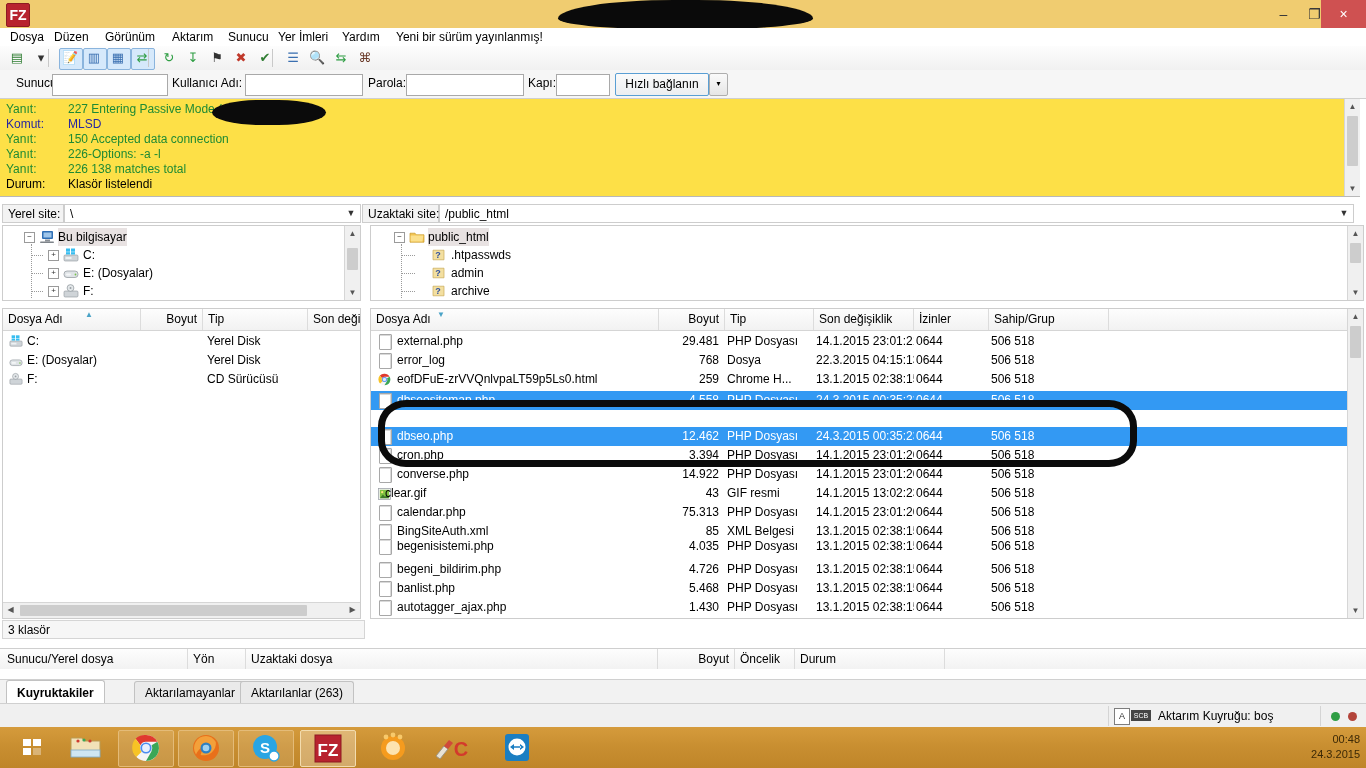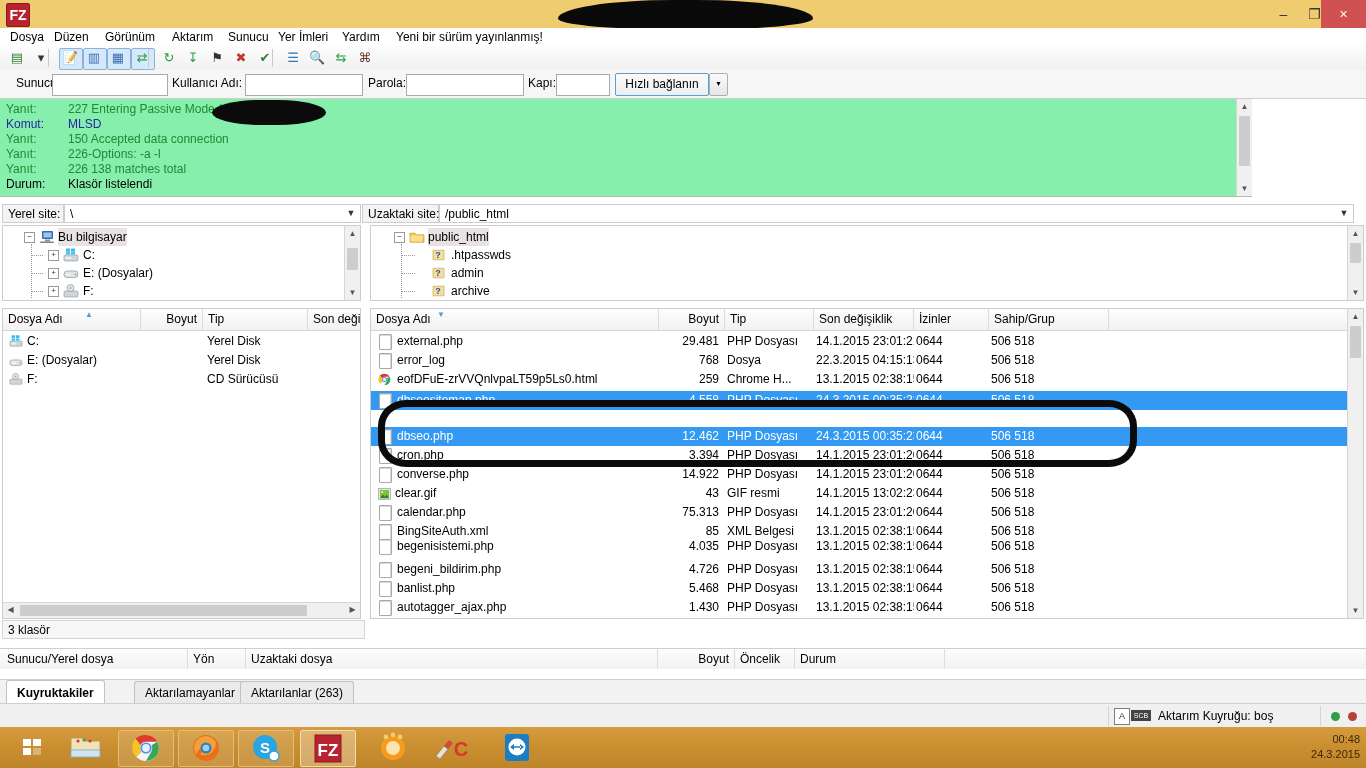--- a/index.html
+++ b/index.html
@@ -66,22 +66,22 @@
     text-align:center;line-height:21px;font-size:12px;border-radius:2px;
   }
   .qc-drop{
     position:absolute;left:709px;top:3px;width:17px;height:21px;
     border:1px solid #aeaeae;background:linear-gradient(#fafafa,#e6e6e6);
     text-align:center;line-height:20px;font-size:8px;border-radius:2px;
   }
 
   
   .logpanel{
-    position:absolute;left:0;top:99px;width:1240px;height:97px;background:#86efac;
-    border-bottom:1px solid #b8b8b8;overflow:hidden;padding-left:12px;
+    position:absolute;left:0;top:99px;width:1360px;height:97px;background:#fde047;
+    border-bottom:1px solid #b8b8b8;overflow:hidden;
   }
   .logrow{position:absolute;left:0;height:15px;line-height:15px;font-size:12px;white-space:nowrap;}
   .logrow .lk{position:absolute;left:6px;}
   .logrow .lv{position:absolute;left:68px;}
   .c-reply{color:#1f8a34;}
   .c-cmd{color:#2727a0;}
   .c-status{color:#000;}
   .log-redact{
     position:absolute;left:212px;top:100px;width:114px;height:25px;
     background:#0b0b0b;border-radius:50%/60%;
@@ -610,21 +610,21 @@
 
     <div class="lrow" style="top:175px;width:977px">
       <span class="ficon" style="left:7px;top:3px">
         <svg width="13" height="12" viewBox="0 0 14 13">
             <rect x="0.5" y="0.5" width="13" height="12" fill="#f3f3f3" stroke="#9aa0a6" stroke-width="0.8"></rect>
             <rect x="2" y="2" width="10" height="9" fill="#7fc242"></rect>
             <circle cx="4.5" cy="4.5" r="1.2" fill="#ffe680"></circle>
             <path d="M2 11l3.2-4 2.4 2.6L9.5 7l2.5 4z" fill="#3d7a2a"></path>
           </svg>
       </span>
-      <span class="cell" style="left:24px;width:250px">clear.gif</span>
+      <span class="cell" style="left:14px;width:250px">clear.gif</span>
       <span class="cell r" style="left:276px;width:72px">43</span>
       <span class="cell" style="left:356px;width:86px">GIF resmi</span>
       <span class="cell" style="left:445px;width:98px">14.1.2015 13:02:23</span>
       <span class="cell" style="left:545px;width:70px">0644</span>
       <span class="cell" style="left:620px;width:110px">506 518</span>
     </div>
 
     <div class="lrow" style="top:194px;width:977px">
       <span class="ficon doc-ico" style="left:8px"></span>
       <span class="cell" style="left:26px;width:250px">calendar.php</span>

